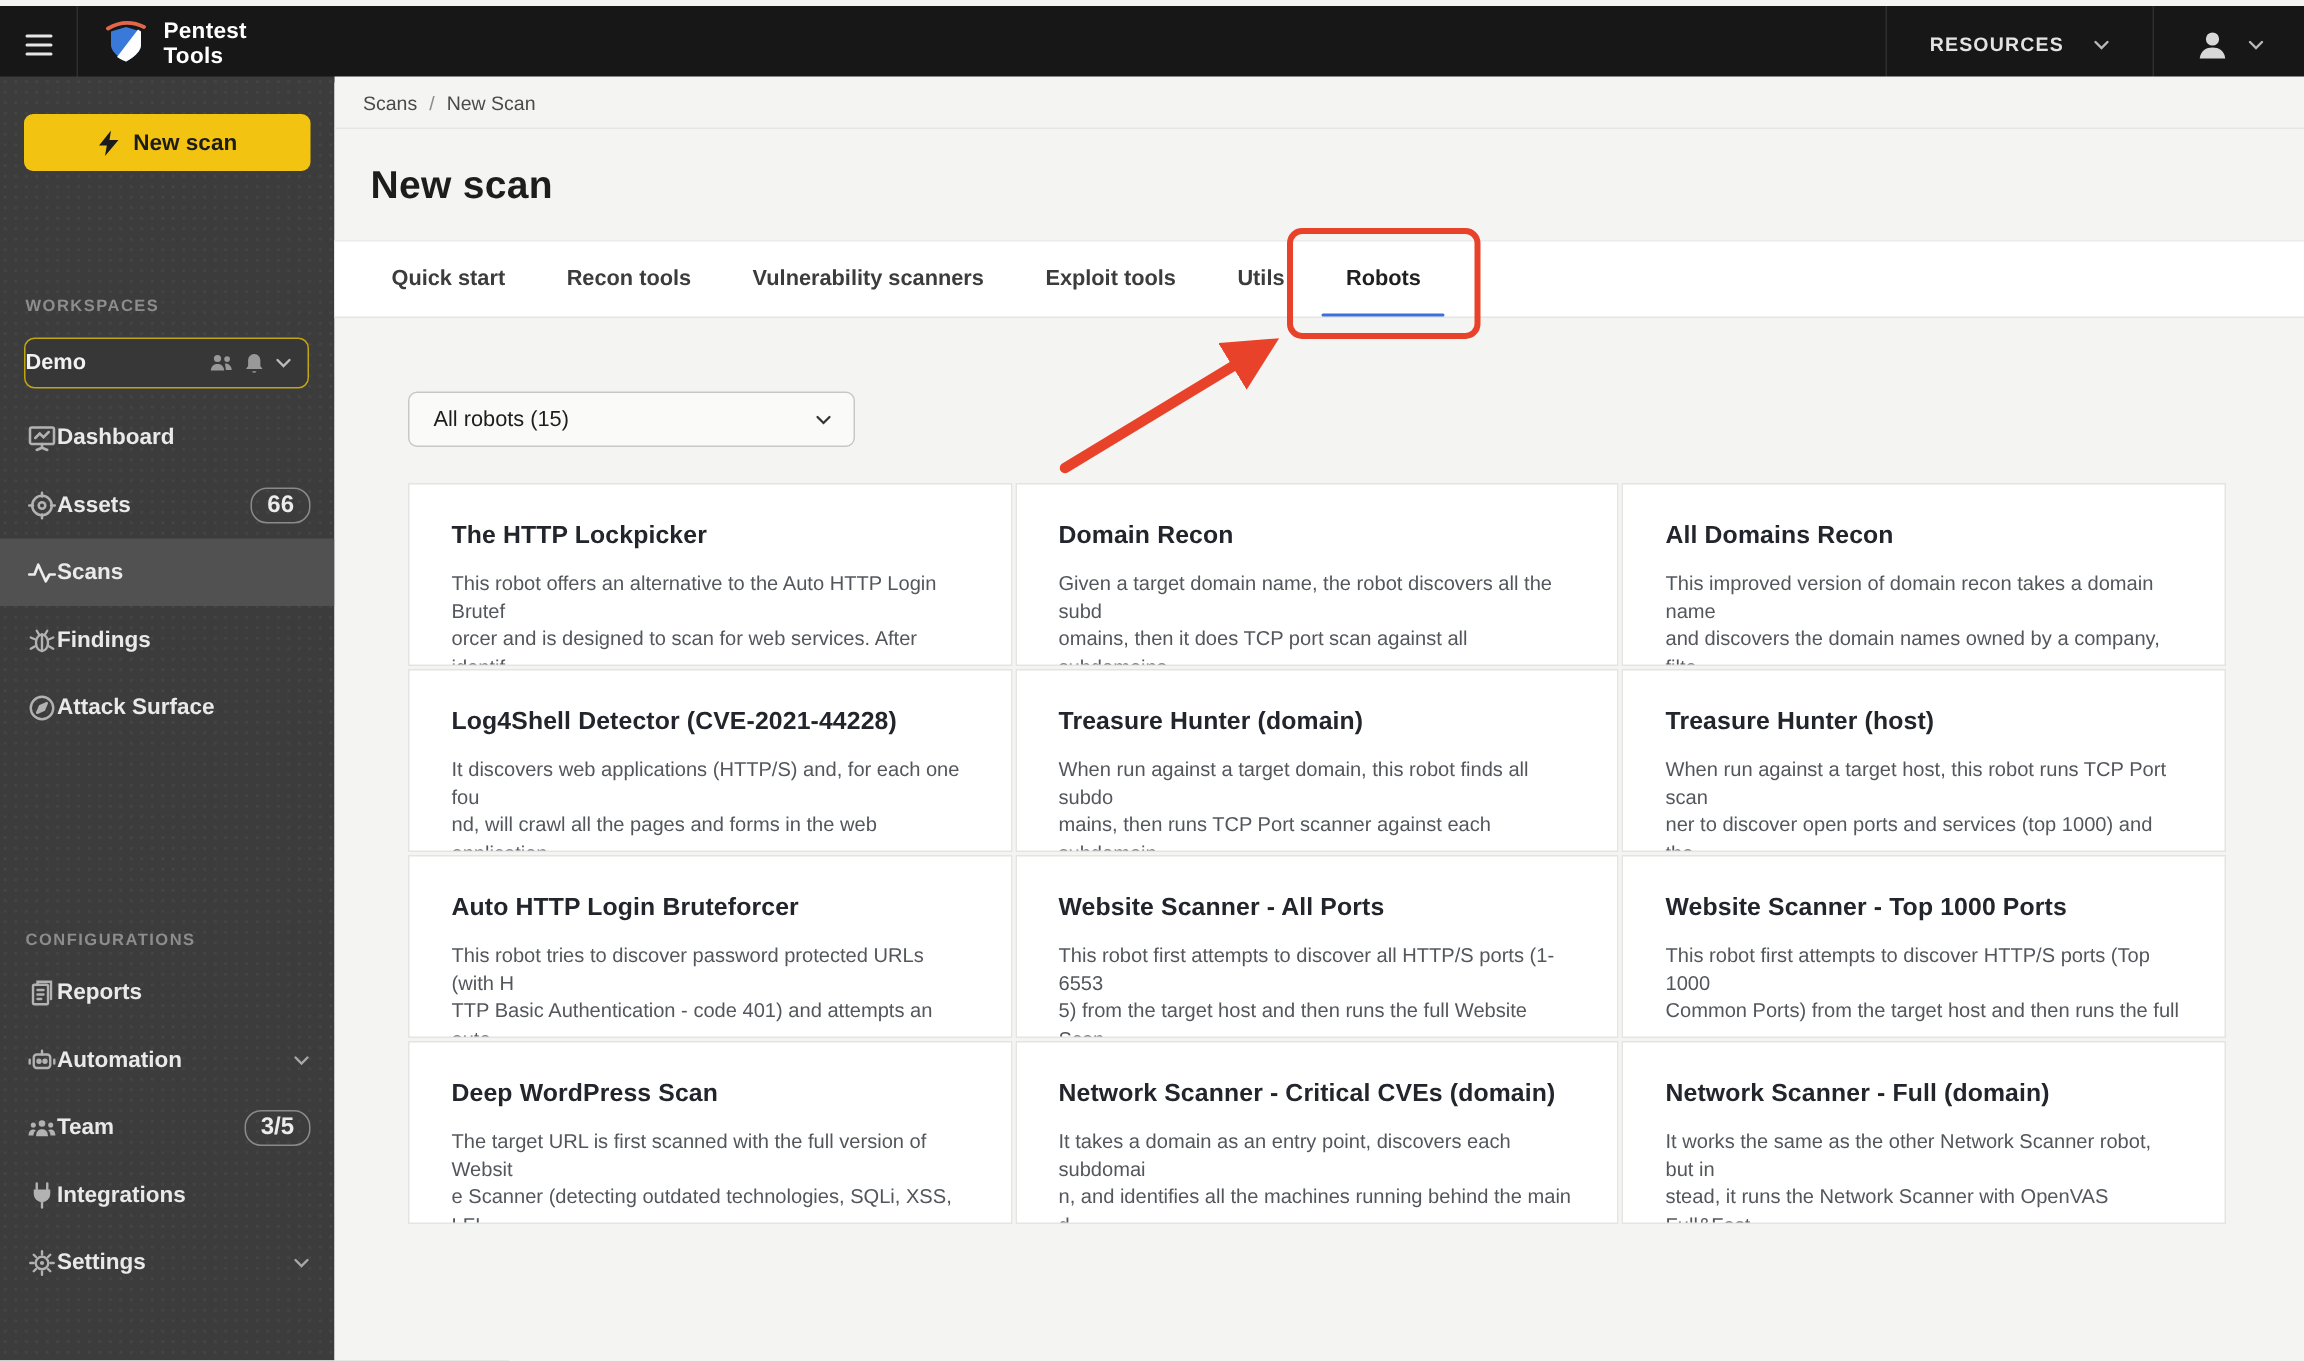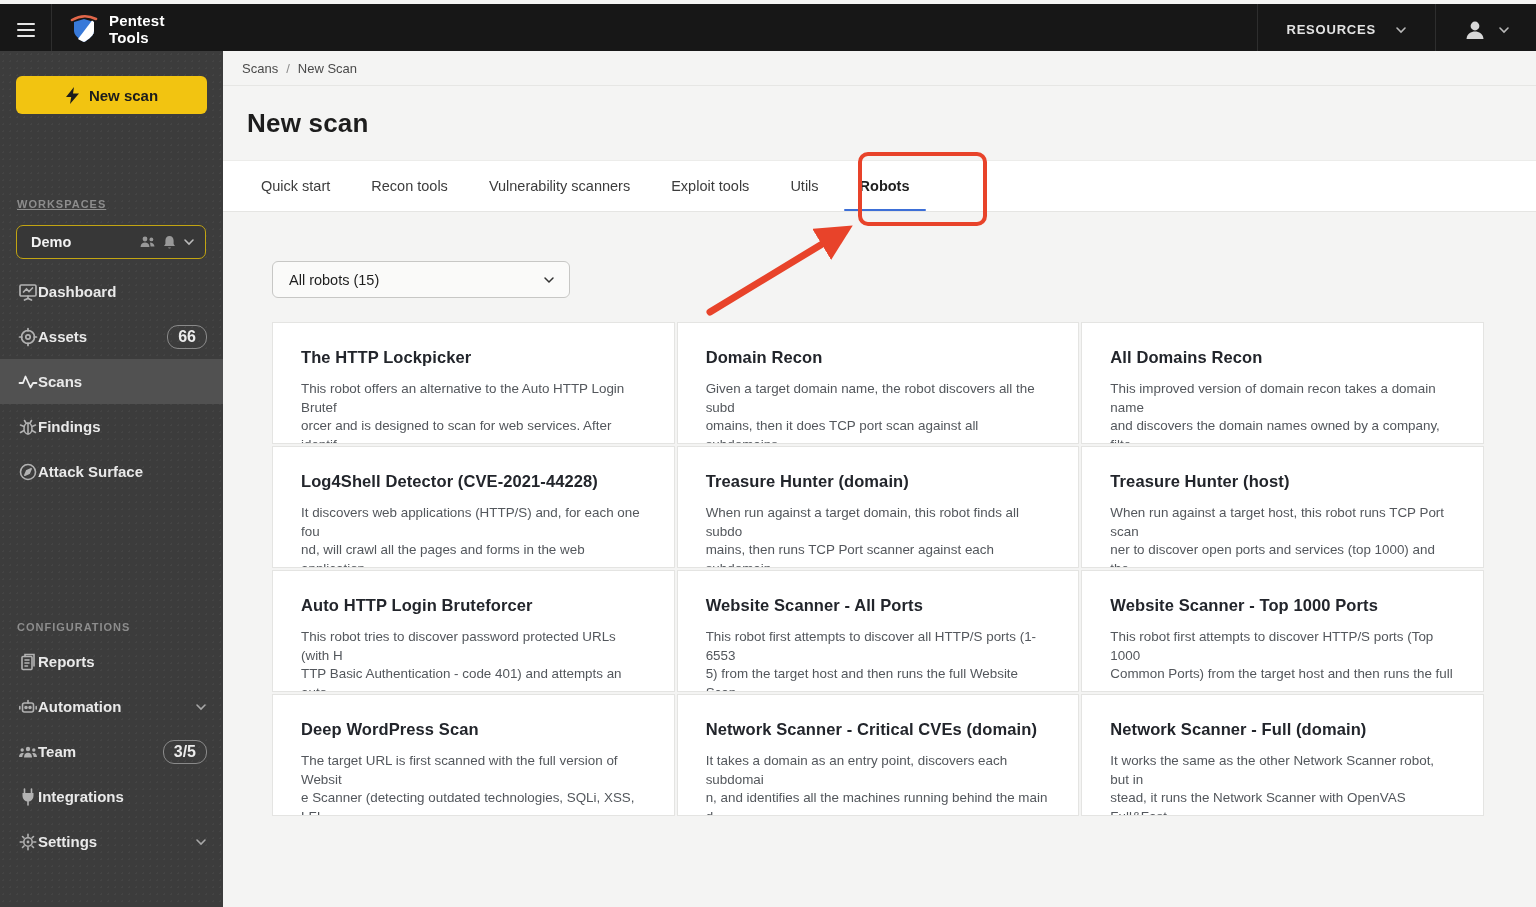--- a/index.html
+++ b/index.html
@@ -40,25 +40,25 @@
   .new-scan-btn {
     position:absolute; top:25px; left:16px; width:191px; height:38px;
     background:#f2c411; border:none; border-radius:6px;
     display:flex; align-items:center; justify-content:center; gap:9px;
     font-family:inherit; font-size:15px; font-weight:700; color:#1c1c1c; cursor:pointer;
   }
   .section-label {
     color:#8d8d8d; font-size:11px; font-weight:700; letter-spacing:1px;
     padding-left:17px;
   }
-  .workspaces-label { position:absolute; top:147px;text-decoration:underline; }
+  .workspaces-label { position:absolute; top:147px; }
   .workspace-select {
     position:absolute; top:174px; left:16px; width:190px; height:34px;
     background:#373737; border:1px solid #c2a512; border-radius:7px;
-    display:flex; align-items:center; padding:0 10px 0 14px; cursor:pointer;
+    display:flex; align-items:center; padding:0 10px 0 0; cursor:pointer;
   }
   .workspace-name { color:#f2f2f2; font-size:14.5px; font-weight:700; }
   .workspace-icons { margin-left:auto; display:flex; align-items:center; gap:7px; }
   .nav { position:absolute; top:218px; left:0; width:223px; list-style:none; }
   .nav2 { top:588px; }
   .configurations-label { position:absolute; top:570px; }
   .nav-item {
     height:45px; display:flex; align-items:center; 
     padding:0 16px 0 17px; cursor:pointer; color:#e9e9e9;
     font-size:15px; font-weight:600;
@@ -82,21 +82,21 @@
     position:absolute; top:57px; left:24px;
     font-size:26px; font-weight:700; color:#1d1d1d; letter-spacing:.2px;
   }
   .tabs-row {
     position:absolute; top:109px; left:0; width:100%; height:52px;
     background:#fff; border-top:1px solid #ececea; border-bottom:1px solid #e5e5e3;
     display:flex; align-items:center; padding-left:38px;
   }
   .tab {
     position:relative; height:52px; display:flex; align-items:center;
-    margin-right:41px; font-size:14.5px; font-weight:400; color:#3c3c3c; cursor:pointer;
+    margin-right:41px; font-size:14.5px; font-weight:700; color:#3c3c3c; cursor:pointer;
     white-space:nowrap;
   }
   .tab.active { font-weight:700; color:#1f1f1f; }
   .tab.active::after {
     content:""; position:absolute; left:-16px; right:-16px; bottom:1px;
     height:2px; background:#3d6fd7; border-radius:1px;
   }
   .filter-select {
     position:absolute; top:210px; left:49px; width:298px; height:37px;
     background:#fafaf9; border:1px solid #c7c7c5; border-radius:6px;

